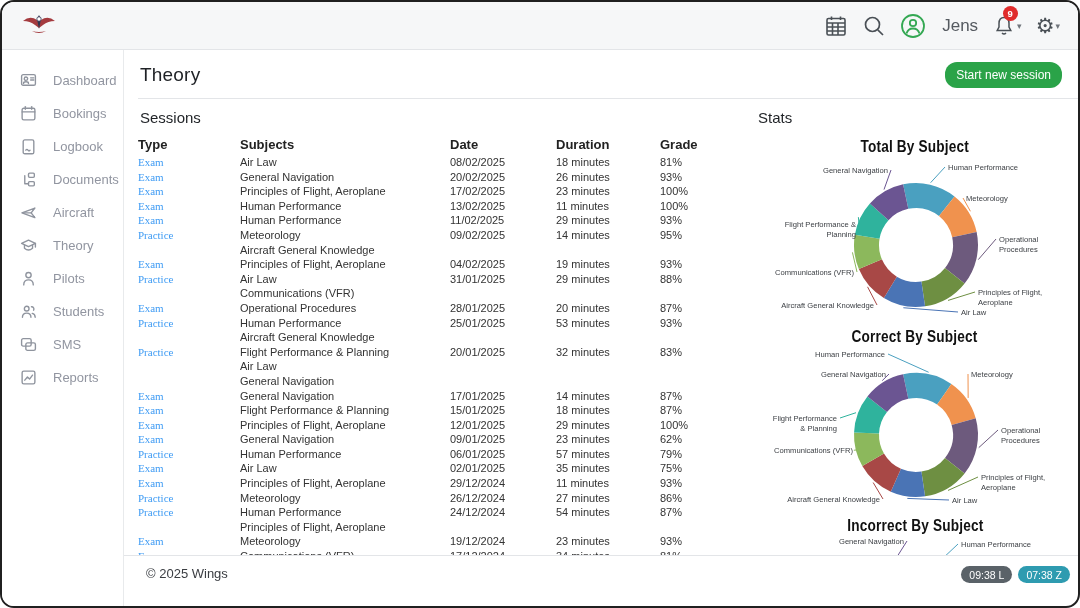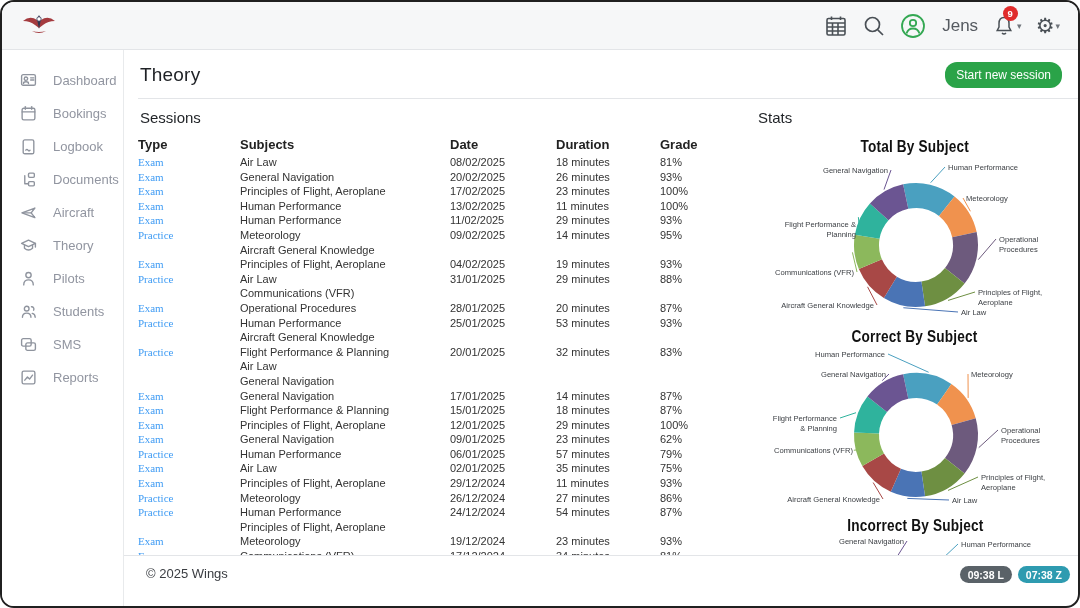--- a/index.html
+++ b/index.html
@@ -54,21 +54,21 @@
   .chart-title { font-size:15.5px; font-weight:800; color:#111; display:inline-block;
                  transform:scale(0.88,1.1); letter-spacing:.2px; margin:2px 0 0 0; }
   .chart-block svg { display:block; }
   svg text { font-family:"Liberation Sans", sans-serif; }
 
   
   .footer { border-top:1px solid #e3e5e8; flex:1; display:flex; align-items:flex-start;
             padding:10px 8px 0 22px; }
   .copyright { font-size:13px; color:#3a3d42; }
   .pills { margin-left:auto; display:flex; gap:6px; }
-  .pill { font-size:10.5px; font-weight:bold; color:#fff; padding:2.5px 8px; border-radius:10px; }
+  .pill { font-size:10.5px; font-weight:normal; color:#fff; padding:2.5px 8px; border-radius:10px; }
   .pill-local { background:#5a6268; }
   .pill-zulu { background:#2e9bb0; }
 </style>
 </head>
 <body>
 
 <div class="window">
 
   <header class="topbar">
     <span style="display:flex;">

